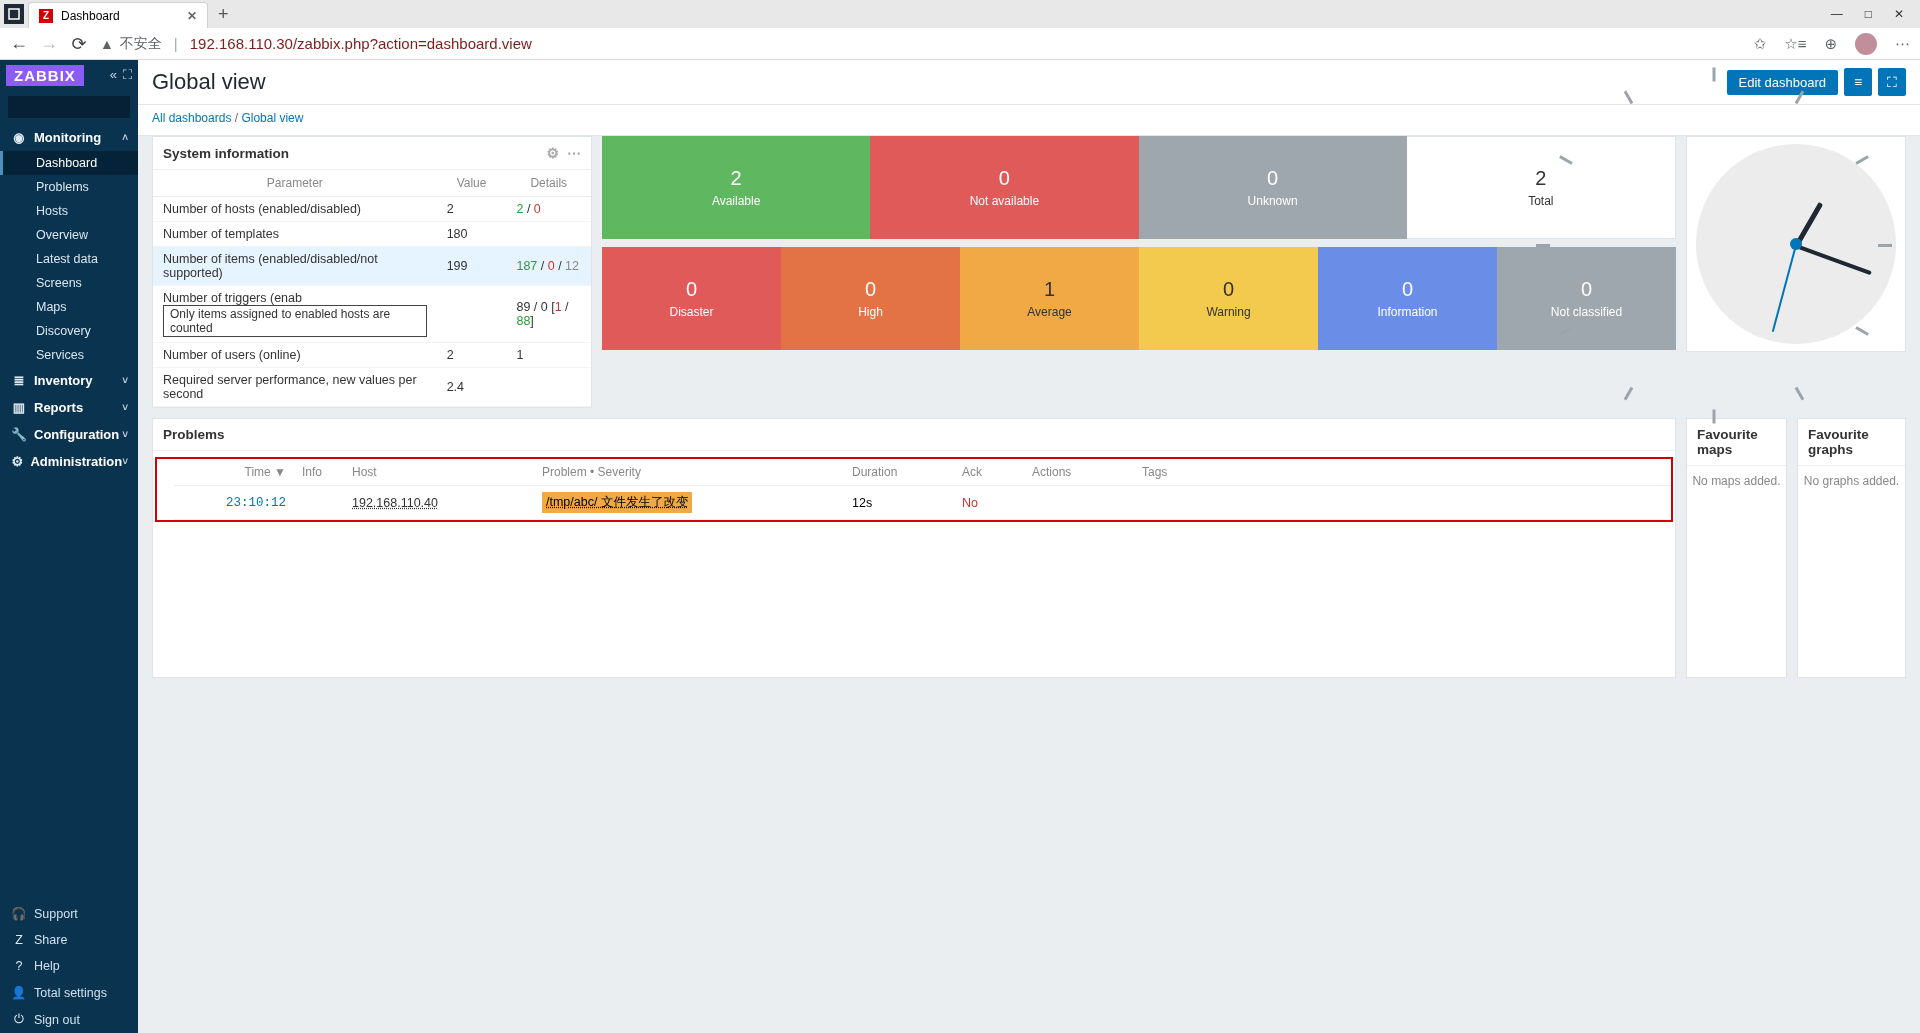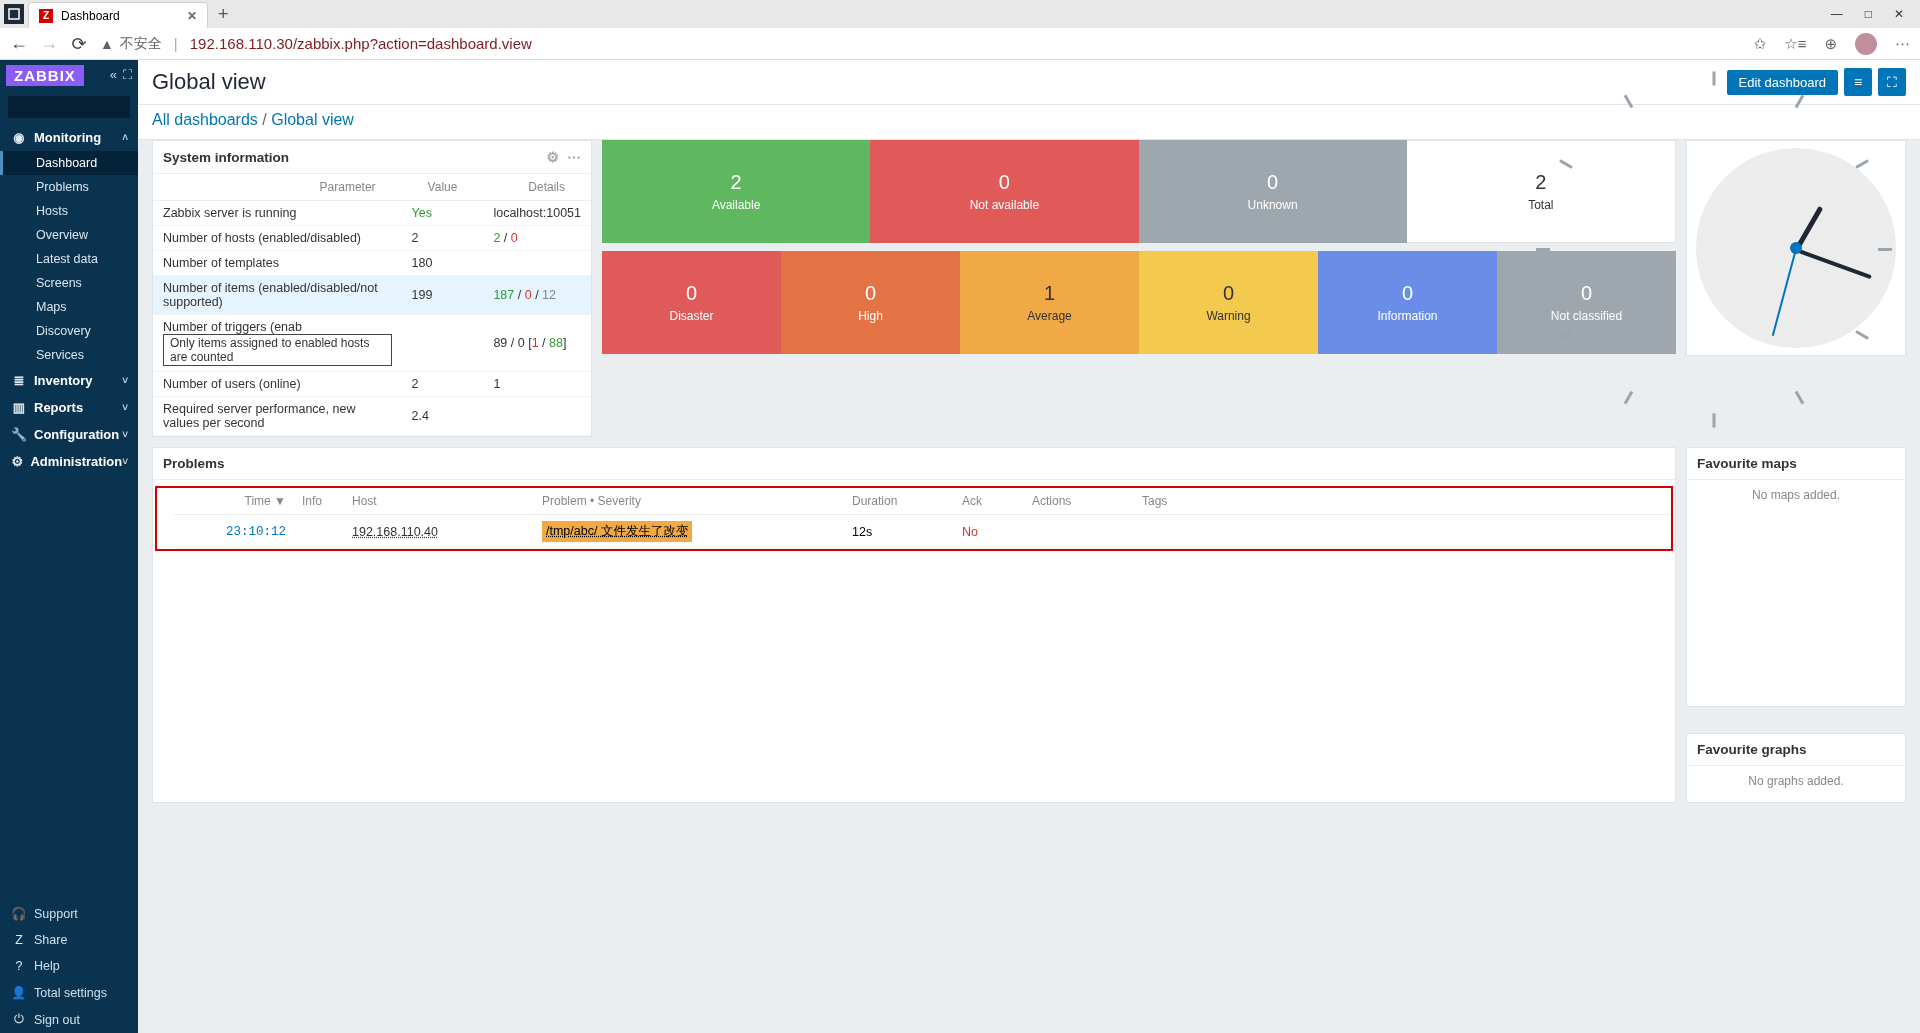--- a/index.html
+++ b/index.html
@@ -36,29 +36,29 @@
 .sb-spacer { flex: 1; }
 .sb-footer .sb-section { font-weight: 400; font-size: 12.5px; color: #cfe0eb; }
 
 
 .main { flex: 1; background: #ebeef0; display: flex; flex-direction: column; min-width: 0; }
 .title-row { background: #fff; display: flex; align-items: center; padding: 8px 14px; border-bottom: 1px solid #e5e5e5; }
 .title-row h1 { font-size: 22px; font-weight: 400; color: #1f2733; }
 .title-actions { margin-left: auto; display: flex; gap: 6px; align-items: center; }
 .btn-blue { background: #0275b8; color: #fff; border: none; padding: 5px 12px; font-size: 13px; cursor: pointer; border-radius: 2px; }
 .sq-btn { width: 28px; height: 28px; background: #0275b8; color: #fff; display: flex; align-items: center; justify-content: center; font-size: 14px; border-radius: 2px; cursor: pointer; }
-.breadcrumbs { background: #fff; padding: 6px 14px 10px 14px; font-size: 16px; color: #666; border-bottom: 1px solid #e5e5e5; }
+.breadcrumbs { background: #fff; padding: 6px 14px 10px 14px; font-size: 12px; color: #666; border-bottom: 1px solid #e5e5e5; }
 .breadcrumbs a { color: #0275b8; text-decoration: none; }
 
 .content { padding: 0 14px 14px 14px; display: grid; grid-template-columns: 440px 1fr 220px; grid-template-rows: auto auto; gap: 10px; }
 .panel, .card { background: #fff; border: 1px solid #dfe4e7; }
 .panel-head { display: flex; align-items: center; padding: 8px 10px; border-bottom: 1px solid #eee; font-weight: 700; font-size: 13.5px; color: #333; }
 .panel-head .tools { margin-left: auto; color: #aaa; display: flex; gap: 8px; font-size: 14px; }
 .sysinfo table { width: 100%; border-collapse: collapse; font-size: 12.5px; color: #333; }
-.sysinfo th { text-align: right; font-weight: 400; color: #888; padding: 6px 26px; border-bottom: 1px solid #eee; font-size: 12px; }
+.sysinfo th { text-align: center; font-weight: 400; color: #888; padding: 6px 20px; border-bottom: 1px solid #eee; font-size: 12px; }
 .sysinfo td { padding: 5px 10px; border-bottom: 1px solid #f3f3f3; vertical-align: middle; }
 .sysinfo tr.hl td { background: #e6f4ff; }
 .green { color: #2e9b39; }
 .red { color: #ce372f; }
 .gray { color: #888; }
 .tooltip-box { display:inline-block; border: 1px solid #444; background: #fff; padding: 1px 6px; font-size: 12px; position: relative; }
 
 
 .tiles { display: flex; flex-direction: column; gap: 8px; }
 .tile-row { display: flex; gap: 0; }
@@ -92,21 +92,21 @@
 .problems table { width: 100%; border-collapse: collapse; font-size: 12.5px; }
 .problems th { text-align: left; font-weight: 400; color: #888; padding: 6px 8px; border-bottom: 1px solid #eee; font-size: 12px; }
 .problems td { padding: 6px 8px; border-bottom: 1px solid #f3f3f3; }
 .time-cell { color: #0275b8; text-align: right; font-family: Liberation Mono, monospace; }
 .hostlink, .hostlink a { color: #333; text-decoration: underline dotted; }
 .sev-avg { background: #f0a945; color: #000000; text-decoration: underline dotted; display: inline-block; padding: 2px 4px; }
 .highlight-box { border: 2px solid #d40000; margin: 6px 2px; padding-left: 17px; }
 .ack-no { color: #ce372f; }
 
 
-.sidepanels { display: flex; flex-direction: column; gap: 26px; }
+.sidepanels { display: flex; flex-direction: row; gap: 10px; }
 .empty { text-align: center; color: #888; font-size: 12px; padding: 8px 0 14px 0; }
 </style>
 </head>
 <body>
 
 <div class="bc-top">
   <div class="bc-tab-icon">
     <svg width="12" height="12" viewBox="0 0 12 12">
         <rect x="1" y="1" width="10" height="10" fill="none" stroke="#fff" stroke-width="1.5"></rect>
       </svg>
@@ -244,25 +244,20 @@
         </div>
         <table>
           <thead>
               <tr>
             <th>Parameter</th>
             <th>Value</th>
             <th>Details</th>
           </tr>
             </thead>
           <tbody id="sysinfo-body">
-              <tr>
-                <td>Zabbix server is running</td>
-                <td class="green">Yes</td>
-                <td>localhost:10051</td>
-              </tr>
               <tr>
                 <td>Number of hosts (enabled/disabled)</td>
                 <td class="">2</td>
                 <td><span class="green">2</span> / <span class="red">0</span></td>
               </tr>
               <tr>
                 <td>Number of templates</td>
                 <td class="">180</td>
                 <td></td>
               </tr>

